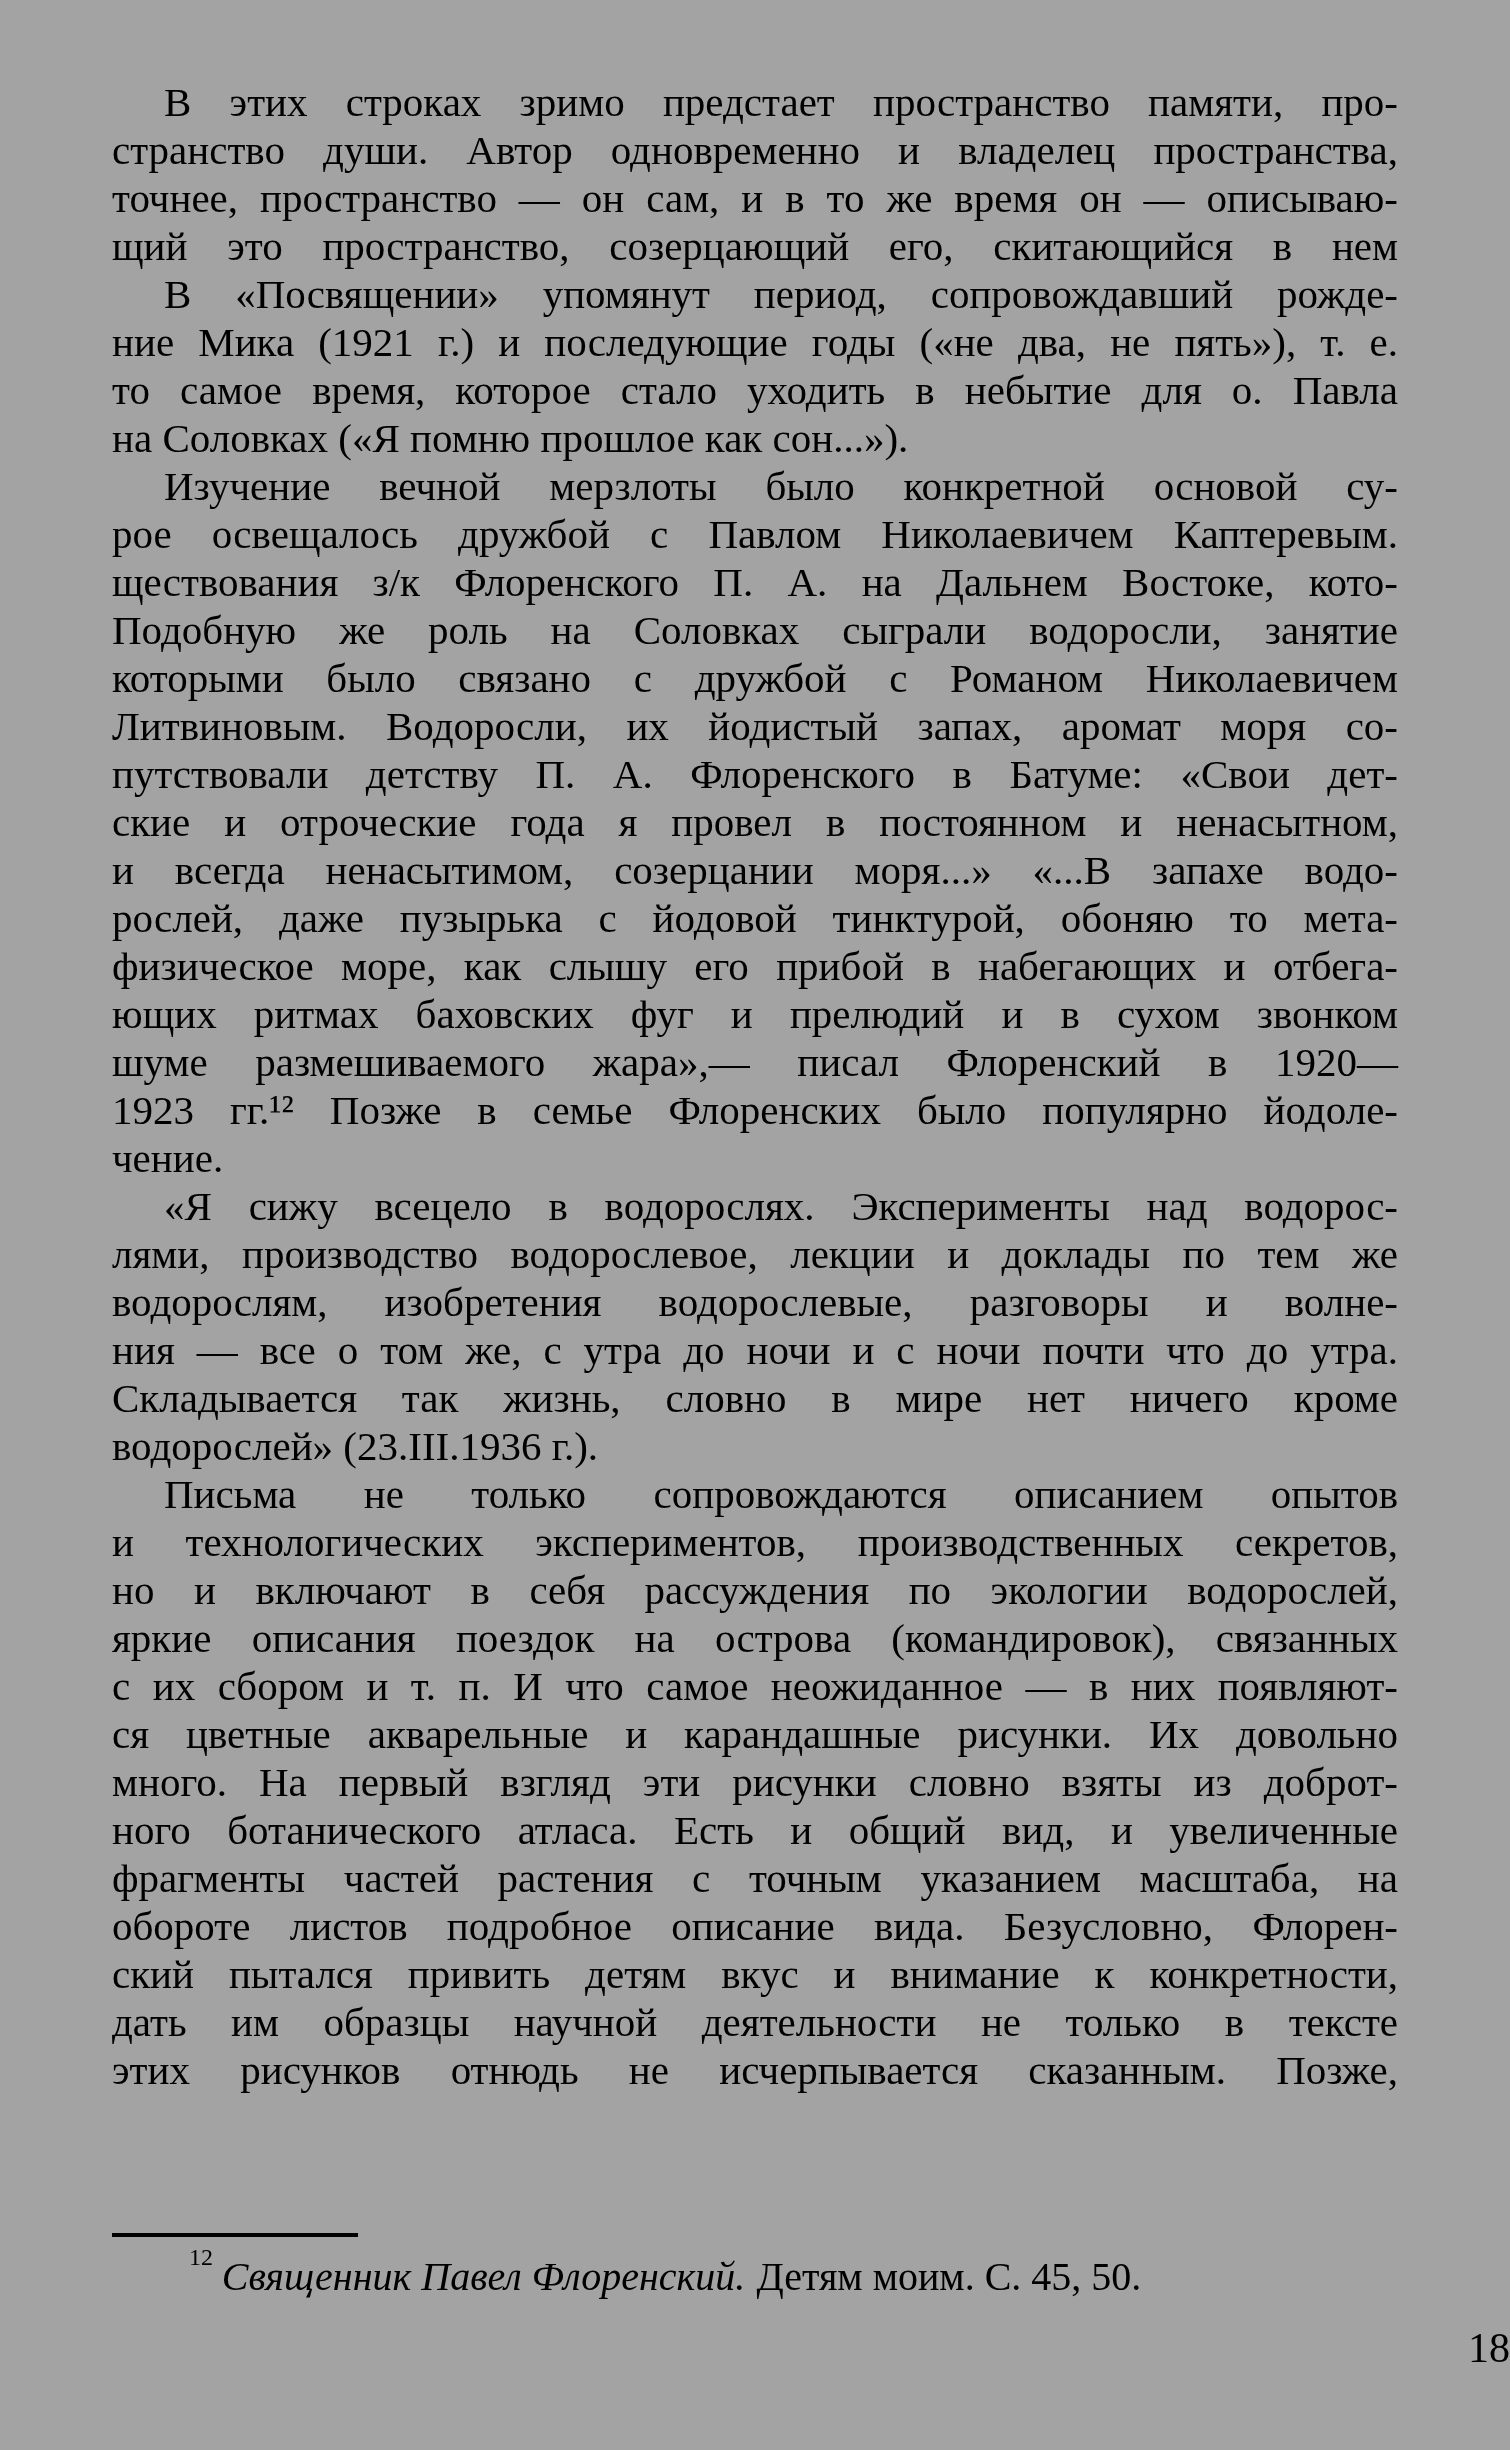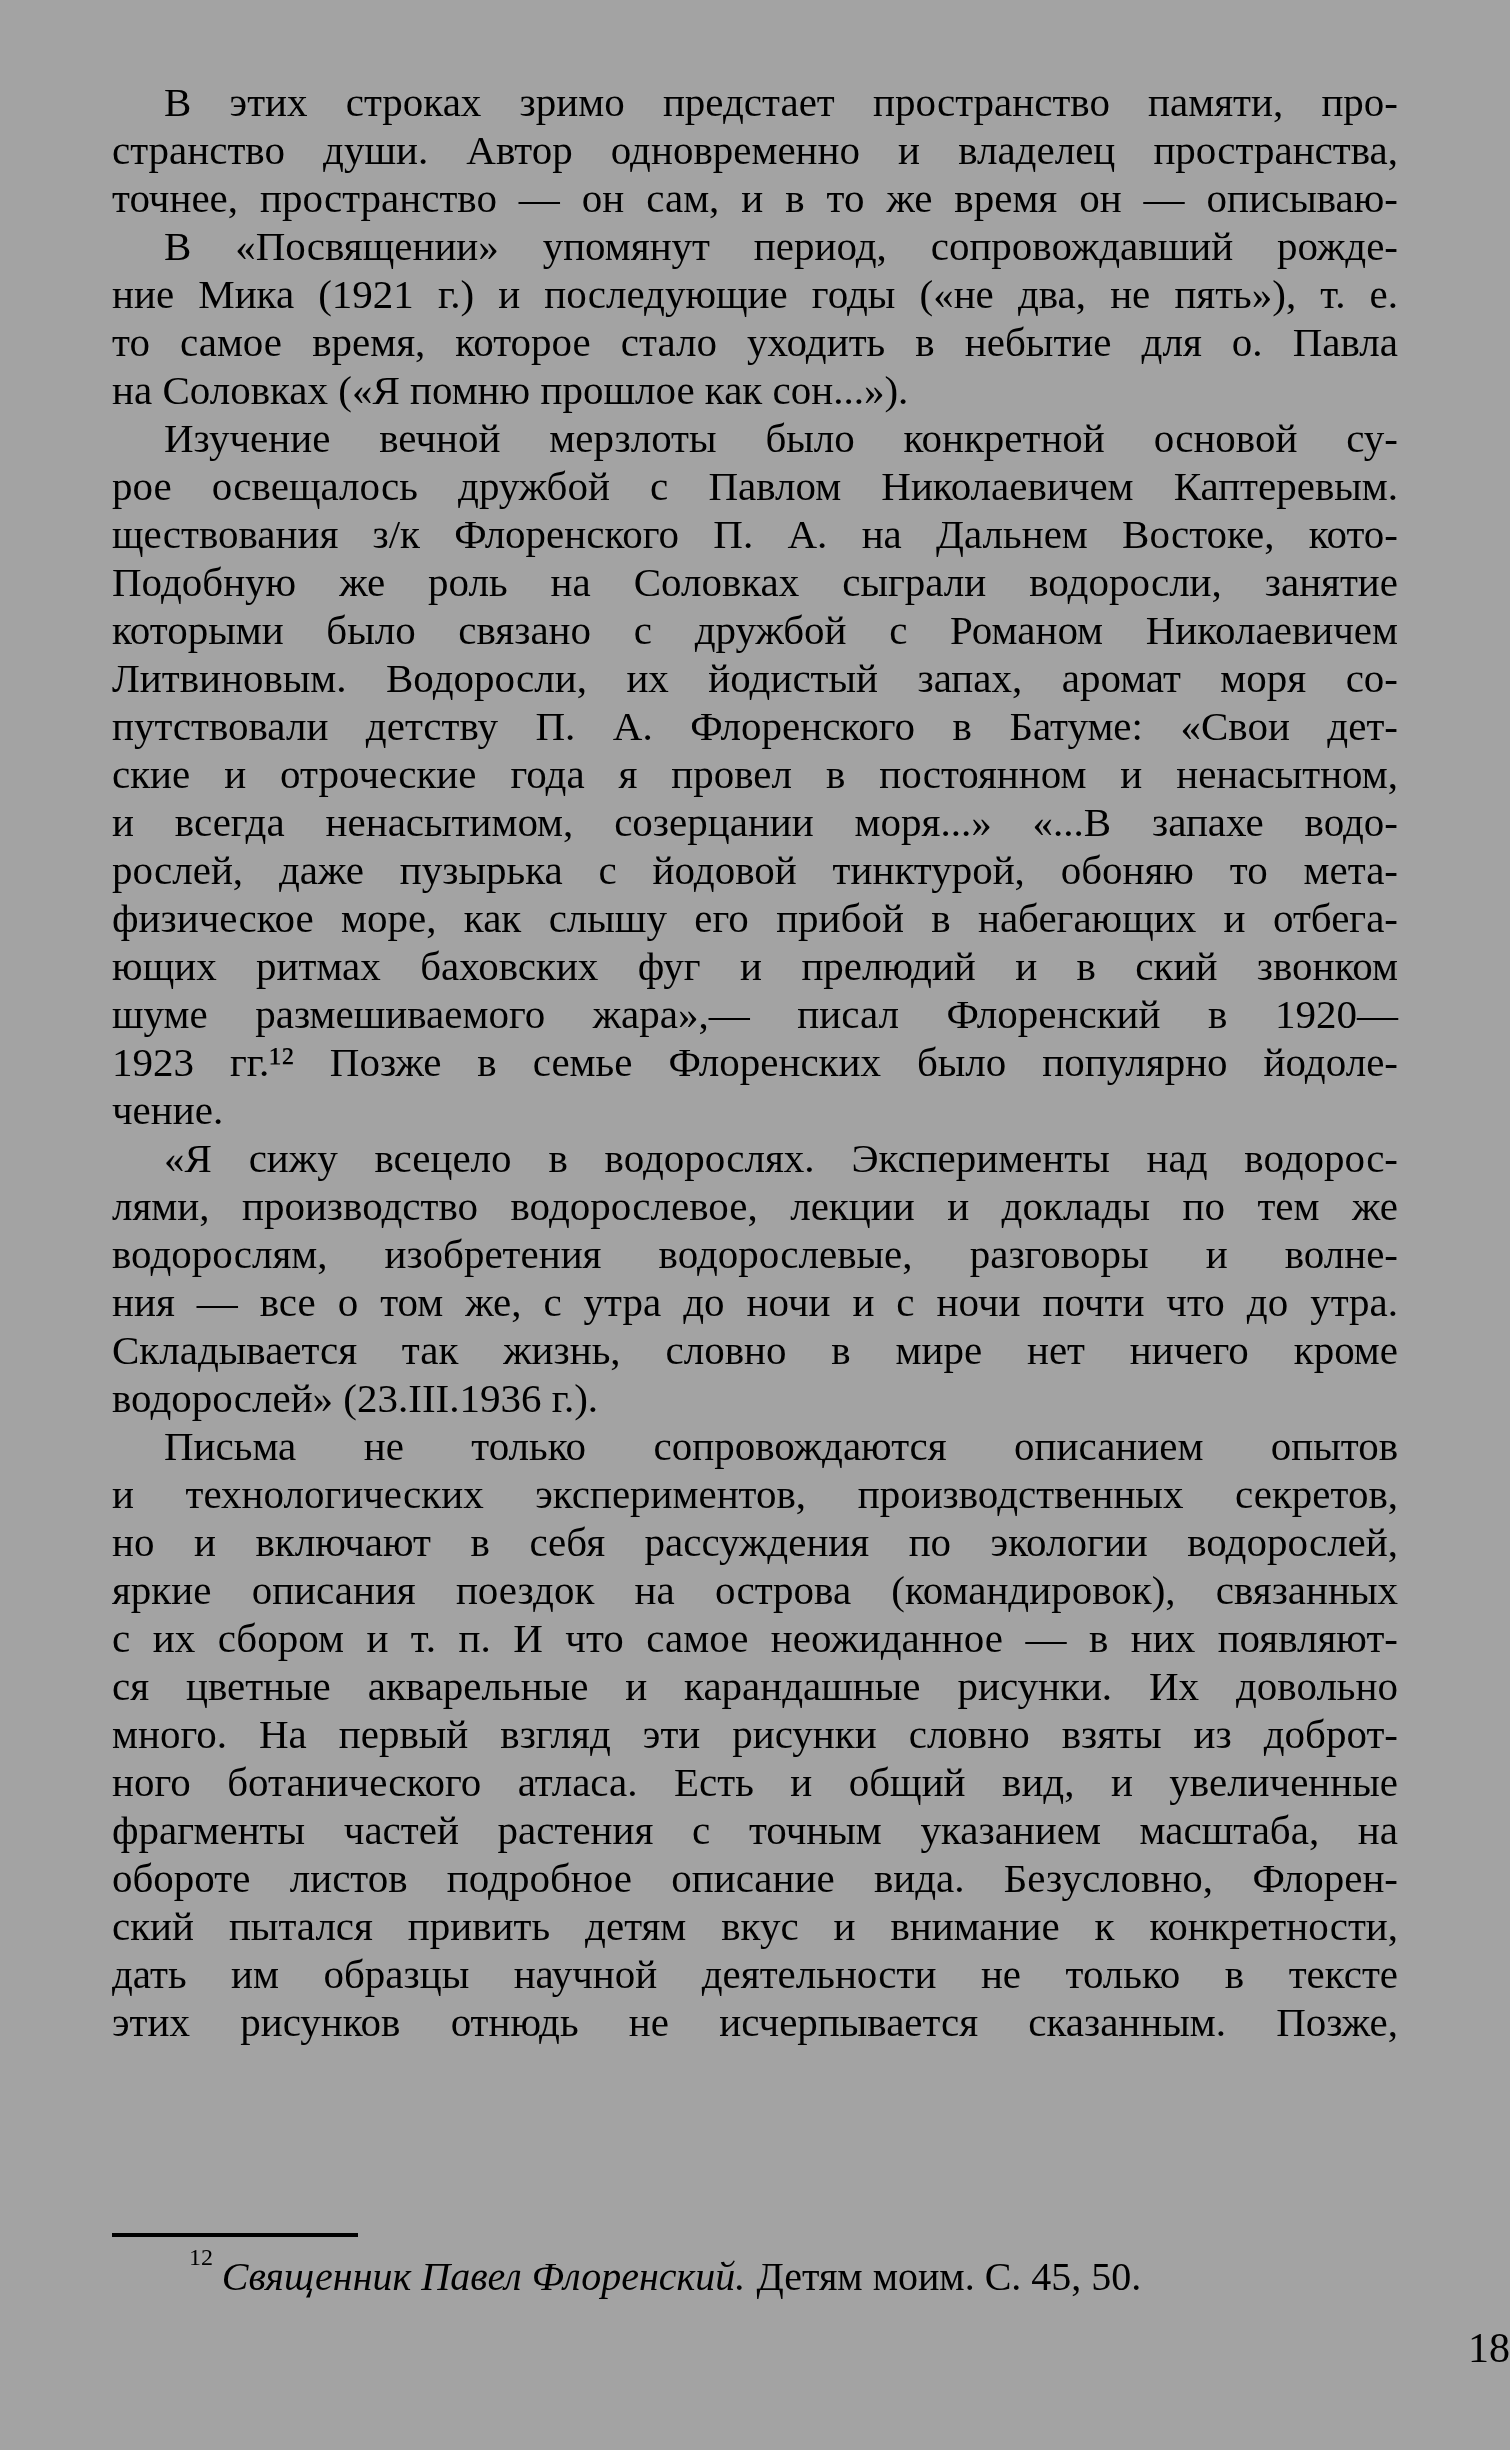--- a/index.html
+++ b/index.html
@@ -88,36 +88,37 @@
 </style>
 </head>
 <body>
 
 <div class="page">
 
   <div class="text-block">
       <div class="line indent">В этих строках зримо предстает пространство памяти, про-</div>
       <div class="line">странство души. Автор одновременно и владелец пространства,</div>
       <div class="line">точнее, пространство — он сам, и в то же время он — описываю-</div>
+      <div class="line">щий это пространство, созерцающий его, скитающийся в нем</div>
       <div class="line indent">В «Посвящении» упомянут период, сопровождавший рожде-</div>
       <div class="line">ние Мика (1921 г.) и последующие годы («не два, не пять»), т. е.</div>
       <div class="line">то самое время, которое стало уходить в небытие для о. Павла</div>
       <div class="line left-last">на Соловках («Я помню прошлое как сон...»).</div>
       <div class="line indent">Изучение вечной мерзлоты было конкретной основой су-</div>
       <div class="line">рое освещалось дружбой с Павлом Николаевичем Каптеревым.</div>
       <div class="line">ществования з/к Флоренского П. А. на Дальнем Востоке, кото-</div>
       <div class="line">Подобную же роль на Соловках сыграли водоросли, занятие</div>
       <div class="line">которыми было связано с дружбой с Романом Николаевичем</div>
       <div class="line">Литвиновым. Водоросли, их йодистый запах, аромат моря со-</div>
       <div class="line">путствовали детству П. А. Флоренского в Батуме: «Свои дет-</div>
       <div class="line">ские и отроческие года я провел в постоянном и ненасытном,</div>
       <div class="line">и всегда ненасытимом, созерцании моря...» «...В запахе водо-</div>
       <div class="line">рослей, даже пузырька с йодовой тинктурой, обоняю то мета-</div>
       <div class="line">физическое море, как слышу его прибой в набегающих и отбега-</div>
-      <div class="line">ющих ритмах баховских фуг и прелюдий и в ский звонком</div>
+      <div class="line">ющих ритмах баховских фуг и прелюдий и в сухом звонком</div>
       <div class="line">шуме размешиваемого жара»,— писал Флоренский в 1920—</div>
       <div class="line">1923 гг.¹² Позже в семье Флоренских было популярно йодоле-</div>
       <div class="line left-last">чение.</div>
       <div class="line indent">«Я сижу всецело в водорослях. Эксперименты над водорос-</div>
       <div class="line">лями, производство водорослевое, лекции и доклады по тем же</div>
       <div class="line">водорослям, изобретения водорослевые, разговоры и волне-</div>
       <div class="line">ния — все о том же, с утра до ночи и с ночи почти что до утра.</div>
       <div class="line">Складывается так жизнь, словно в мире нет ничего кроме</div>
       <div class="line left-last">водорослей» (23.III.1936 г.).</div>
       <div class="line indent">Письма не только сопровождаются описанием опытов</div>

